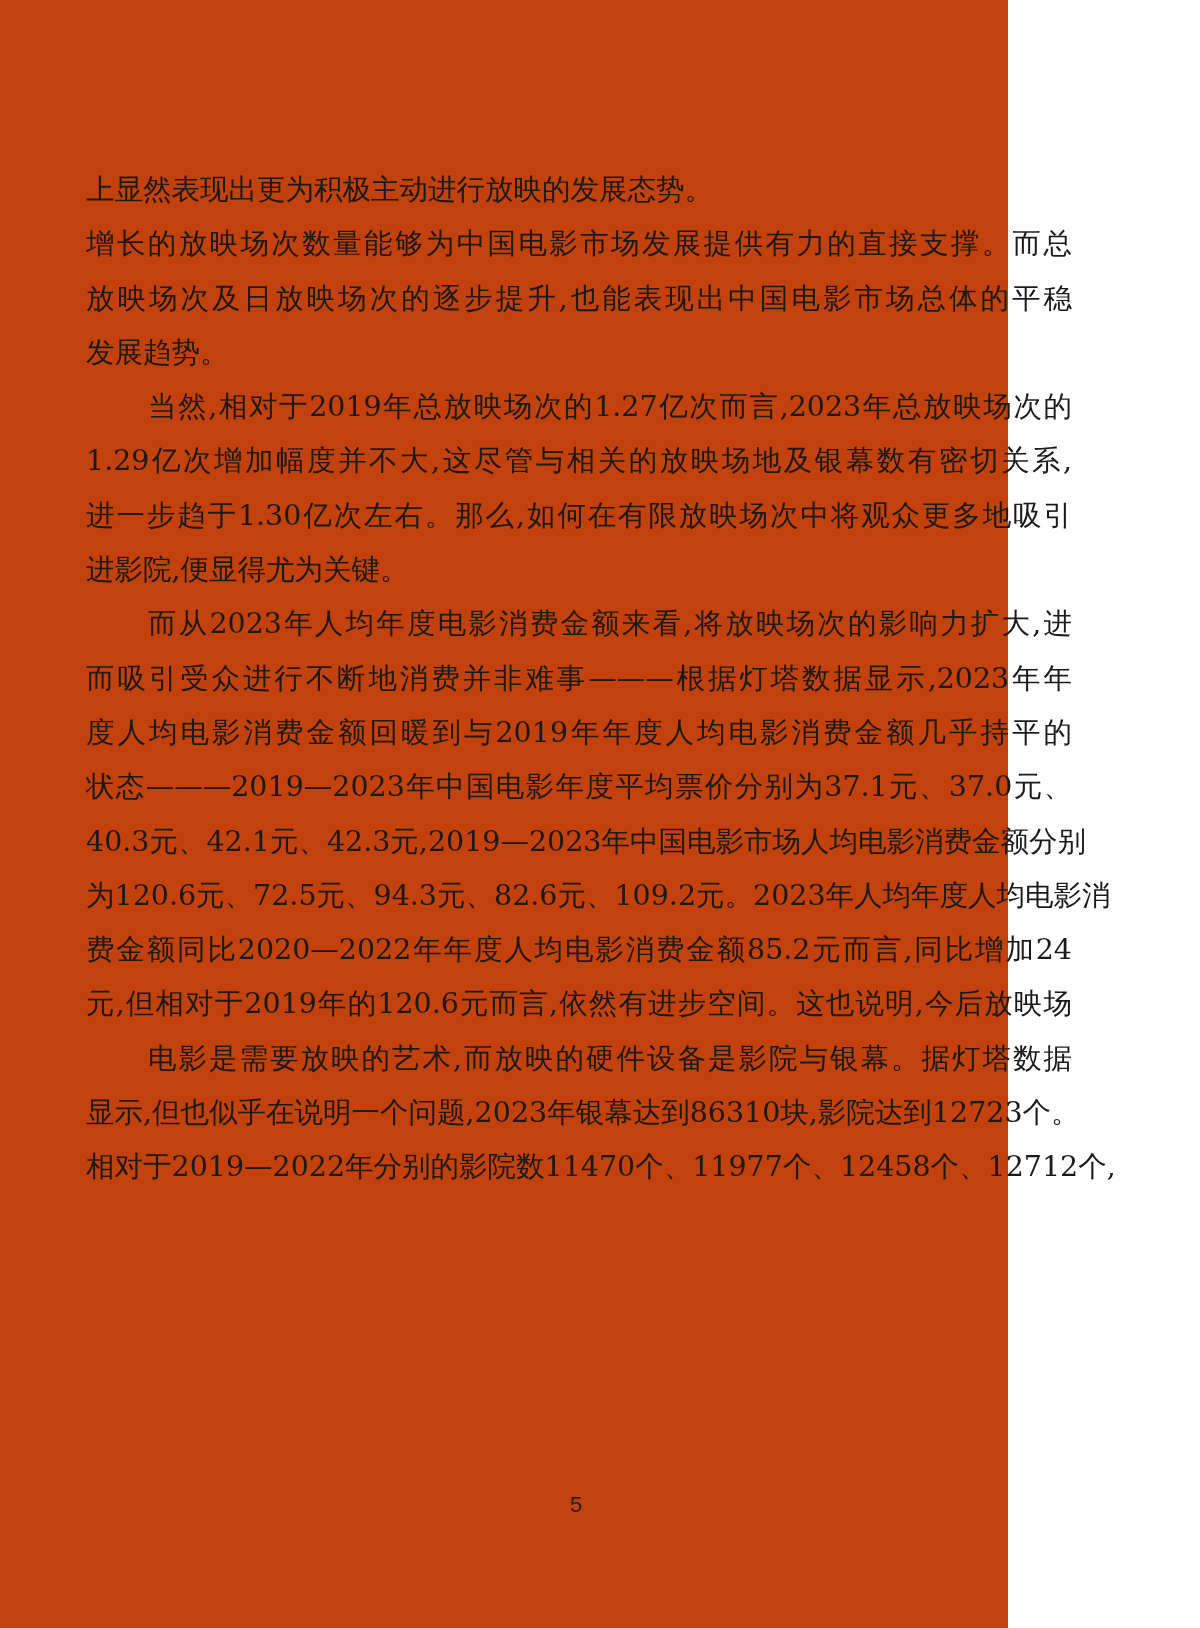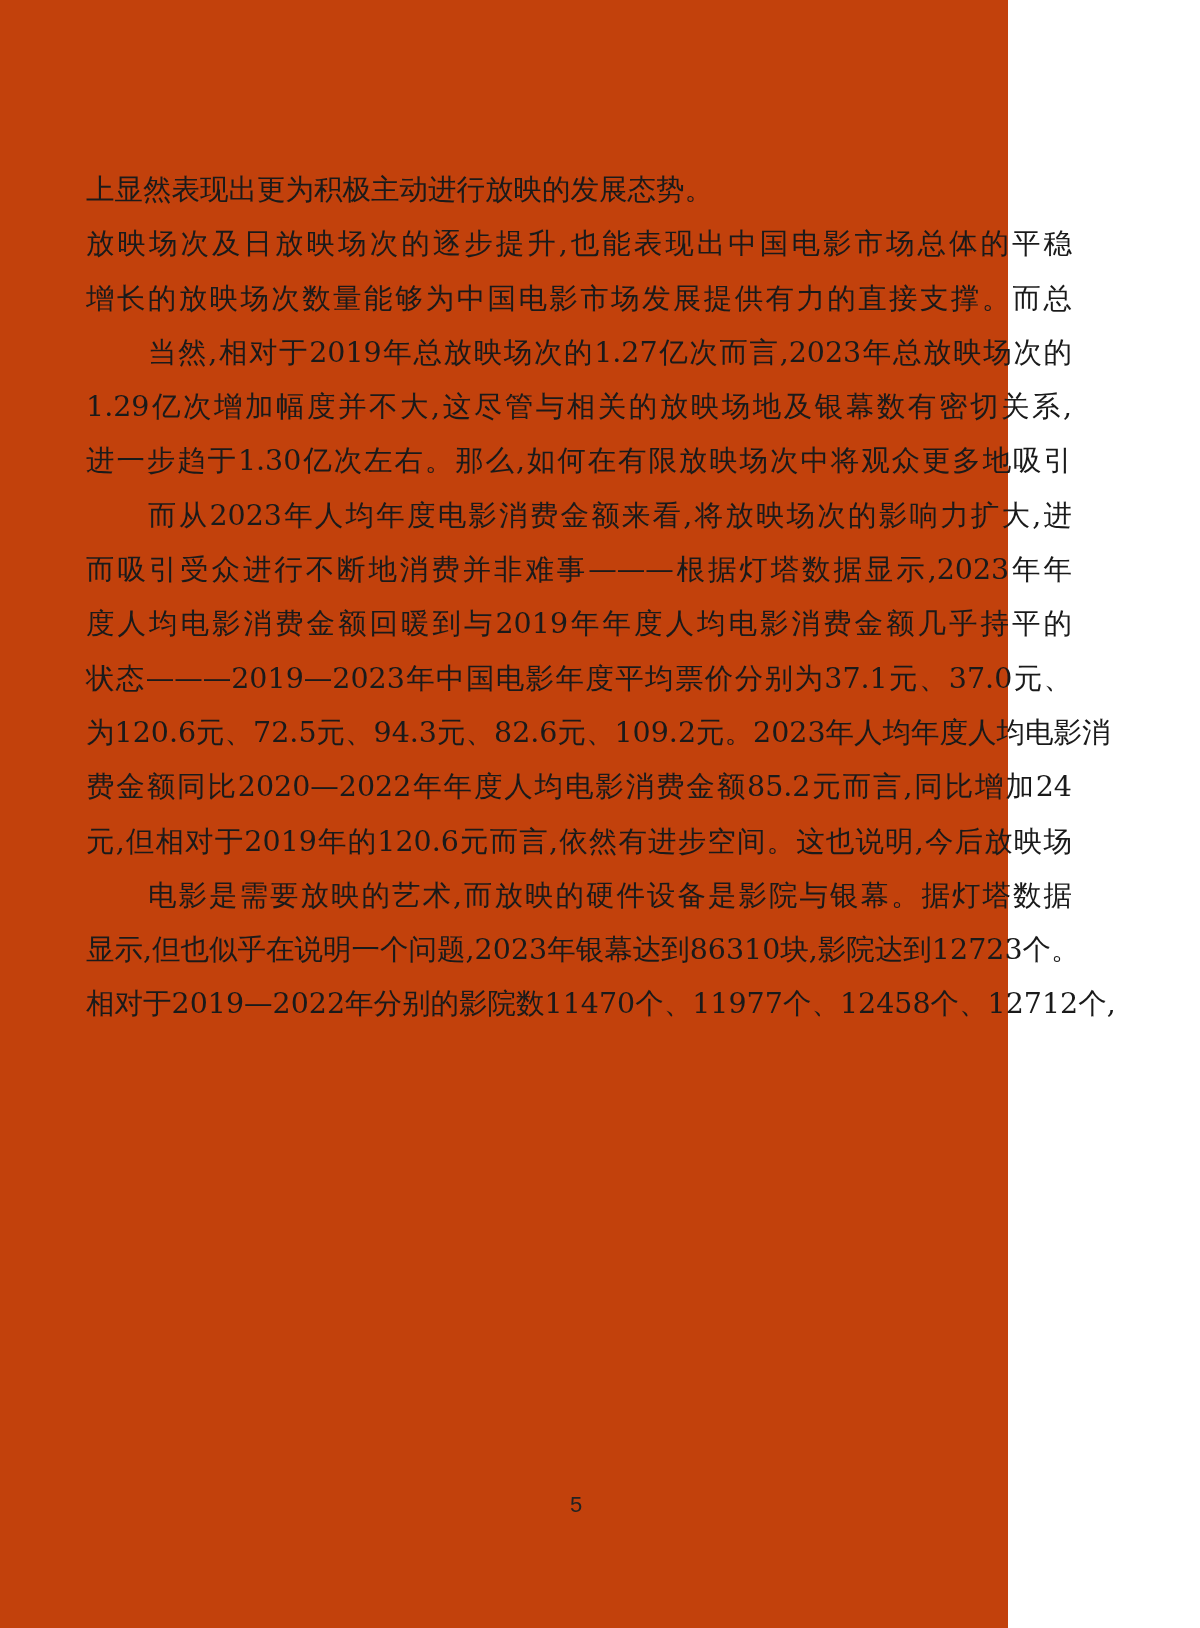--- a/index.html
+++ b/index.html
@@ -55,31 +55,34 @@
   }
 </style>
 </head>
 <body>
 
 <div class="page">
   <div class="body-text">
 
     <div class="line last-of-para">上显然表现出更为积极主动进行放映的发展态势。</div>
 
+    <div class="line">增长的放映场次数量能够为中国电影市场发展提供有力的直接支撑。而总</div>
     <div class="line">放映场次及日放映场次的逐步提升,也能表现出中国电影市场总体的平稳</div>
-    <div class="line">增长的放映场次数量能够为中国电影市场发展提供有力的直接支撑。而总</div>
+    <div class="line last-of-para">发展趋势。</div>
 
     <div class="line indent">当然,相对于2019年总放映场次的1.27亿次而言,2023年总放映场次的</div>
     <div class="line">1.29亿次增加幅度并不大,这尽管与相关的放映场地及银幕数有密切关系,</div>
     <div class="line">进一步趋于1.30亿次左右。那么,如何在有限放映场次中将观众更多地吸引</div>
+    <div class="line last-of-para">进影院,便显得尤为关键。</div>
 
     <div class="line indent">而从2023年人均年度电影消费金额来看,将放映场次的影响力扩大,进</div>
     <div class="line">而吸引受众进行不断地消费并非难事———根据灯塔数据显示,2023年年</div>
     <div class="line">度人均电影消费金额回暖到与2019年年度人均电影消费金额几乎持平的</div>
     <div class="line">状态———2019—2023年中国电影年度平均票价分别为37.1元、37.0元、</div>
+    <div class="line">40.3元、42.1元、42.3元,2019—2023年中国电影市场人均电影消费金额分别</div>
     <div class="line">为120.6元、72.5元、94.3元、82.6元、109.2元。2023年人均年度人均电影消</div>
     <div class="line">费金额同比2020—2022年年度人均电影消费金额85.2元而言,同比增加24</div>
     <div class="line">元,但相对于2019年的120.6元而言,依然有进步空间。这也说明,今后放映场</div>
 
     <div class="line indent">电影是需要放映的艺术,而放映的硬件设备是影院与银幕。据灯塔数据</div>
     <div class="line">显示,但也似乎在说明一个问题,2023年银幕达到86310块,影院达到12723个。</div>
     <div class="line">相对于2019—2022年分别的影院数11470个、11977个、12458个、12712个,</div>
 
   </div>
 

